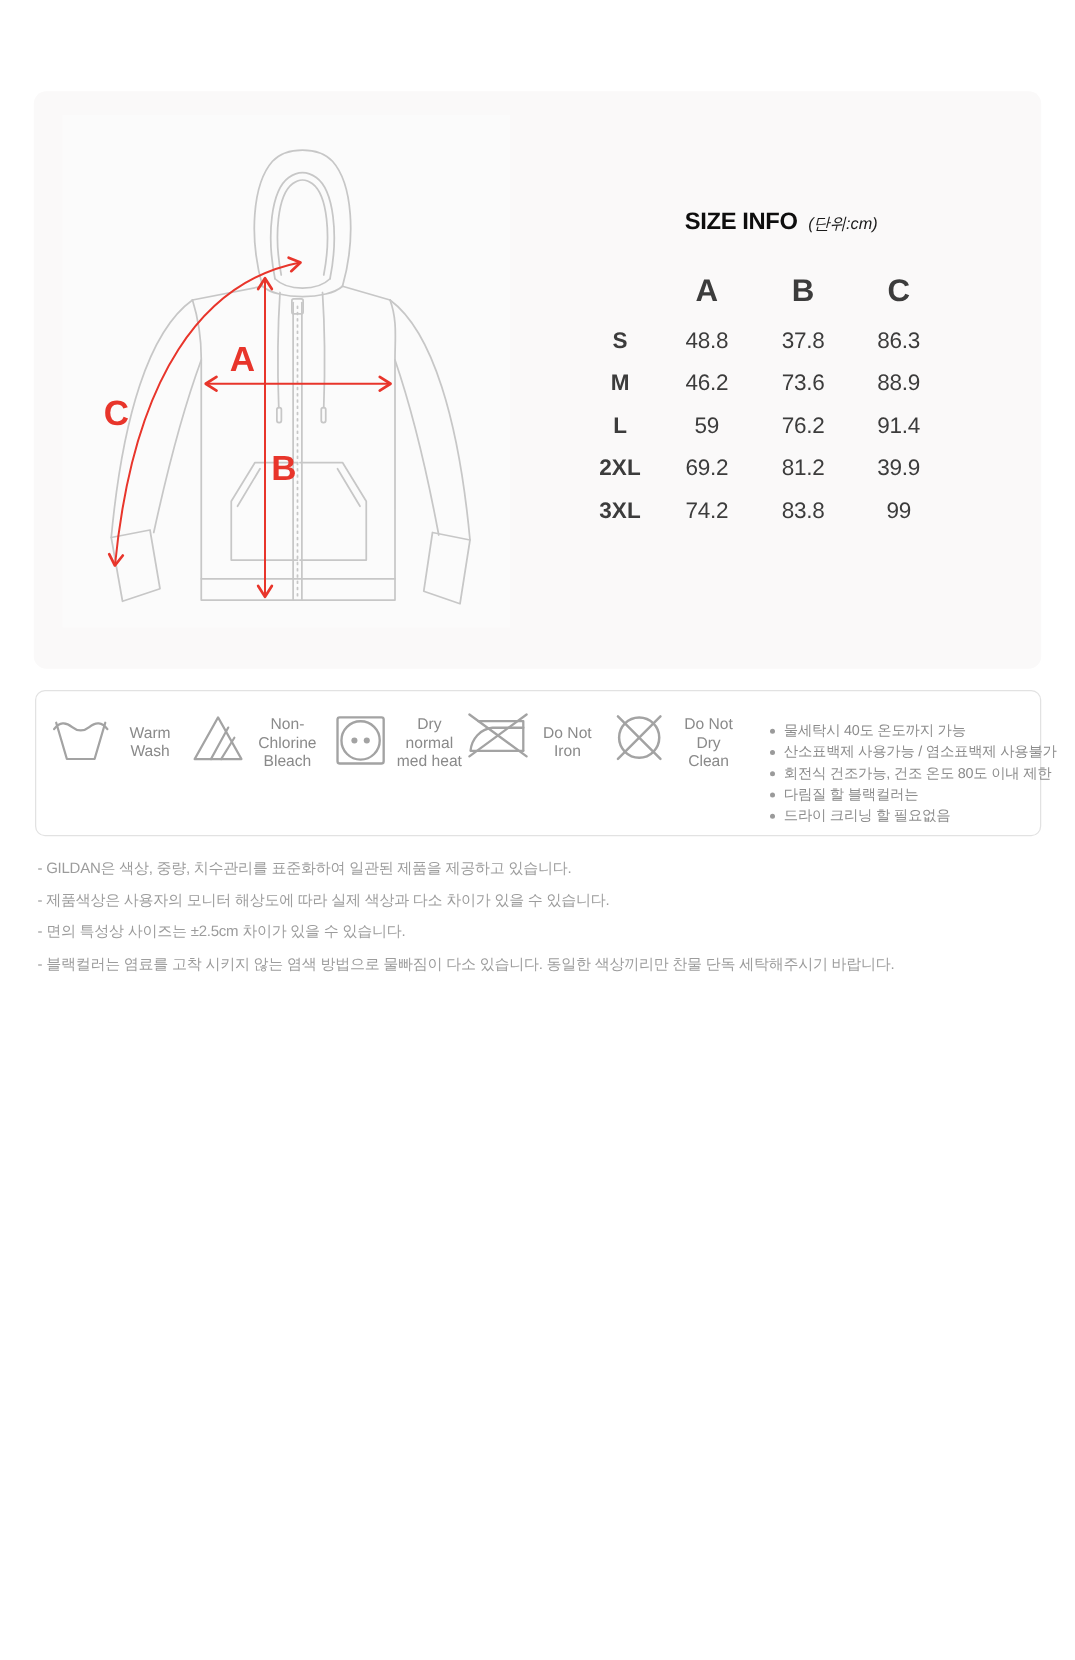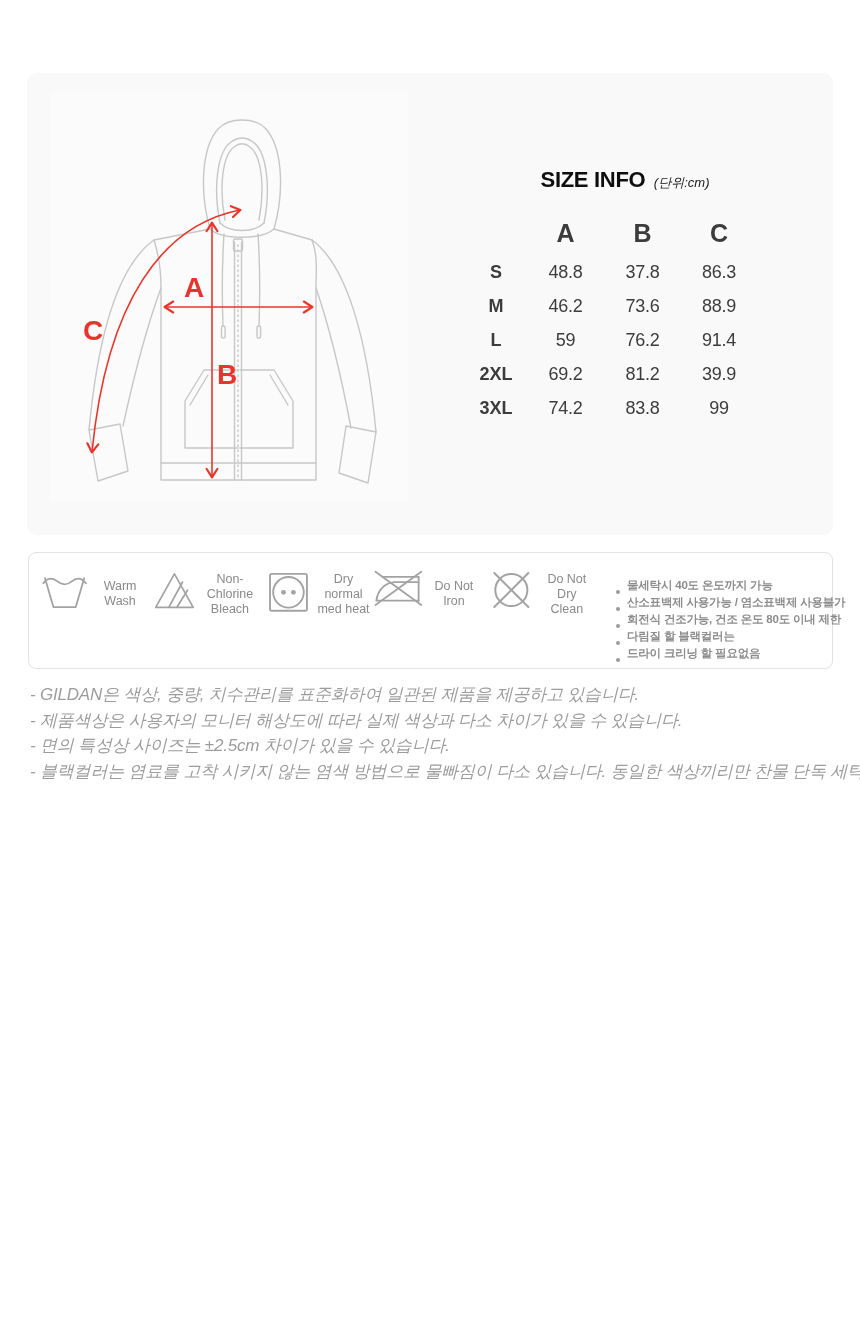--- a/index.html
+++ b/index.html
@@ -7,45 +7,45 @@
   .page { position:relative; width:860px; height:1328px; background:#ffffff; overflow:hidden; }
 
   
   .size-card { position:absolute; left:27px; top:73px; width:806px; height:462px;
                background:#faf9f9; border-radius:10px; }
   .diagram-wrap { position:absolute; left:23px; top:19px; width:358px; height:410px; background:#fbfbfb; }
   .diagram-wrap svg { display:block; width:358px; height:410px; }
 
   .size-title { position:absolute; left:438px; top:94px; width:290px; padding-left:30px;
                 text-align:center; white-space:nowrap; }
-  .size-title .t1 { font-size:22px; font-weight:bold; color:#0e0e0e; letter-spacing:-0.3px; }
+  .size-title .t1 { font-size:19px; font-weight:bold; color:#0e0e0e; letter-spacing:-0.3px; }
   .size-title .t2 { font-size:13px; font-weight:500; color:#1a1a1a; margin-left:4px;font-style:italic; }
 
   .size-table { position:absolute; left:438px; top:138px; width:292px; color:#3c3c3c; }
   .tr { display:grid; grid-template-columns:62px 77px 77px 76px; align-items:center; text-align:center; }
   .tr.head { height:44px; font-size:25px; font-weight:bold; }
   .tr.row  { height:34px; font-size:18px; }
   .tr.row .lab { font-weight:bold; }
   .tr.row .val { font-weight:500; letter-spacing:-0.2px; }
 
   
   .care-card { position:absolute; left:28px; top:552px; width:805px; height:117px;
                background:#ffffff; border:1px solid #e2e2e2; border-radius:8px;
                display:flex; align-items:flex-start; padding:9px 10px 0 10px; }
   .care-col { width:111px; display:flex; flex-direction:row; align-items:center; flex:none; }
   .care-col svg { display:block; width:58px; height:58px; }
   .care-label { margin-top:6px; font-size:12.5px; line-height:15px; color:#8a8a8a; text-align:center; }
   .care-notes { margin-left:22px; padding-top:15px; width:250px; }
-  .note { display:flex; align-items:flex-end; font-size:11.5px; line-height:17px;
-          color:#8c8c8c; letter-spacing:-0.2px; white-space:nowrap;font-weight:bold; }
+  .note { display:flex; align-items:flex-start; font-size:11.5px; line-height:17px;
+          color:#8c8c8c; letter-spacing:-0.2px; white-space:nowrap; }
   .note .dot { width:4px; height:4px; border-radius:50%; background:#9a9a9a; margin:6px 7px 0 0; flex:none; }
 
   
   .disclaimers { position:absolute; left:30px; top:682px; width:815px; }
-  .disc { font-size:17px; line-height:25.5px; color:#9c9c9c; letter-spacing:-0.2px; white-space:nowrap;font-style:italic; }
+  .disc { font-size:12px; line-height:25.5px; color:#9c9c9c; letter-spacing:-0.2px; white-space:nowrap; }
 </style>
 </head>
 <body>
 
 <div class="page">
 
   <div class="size-card">
 
     <div class="diagram-wrap">
       <svg viewBox="0 0 358 410">

